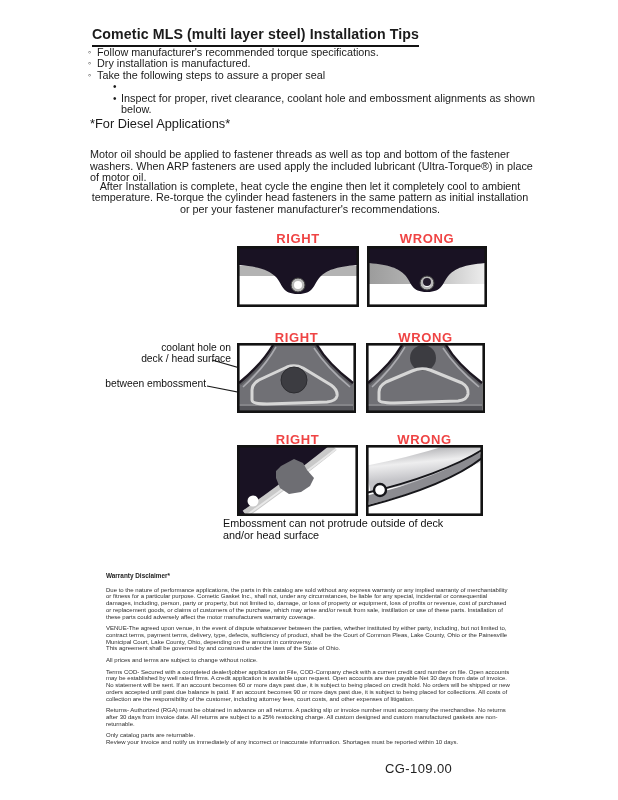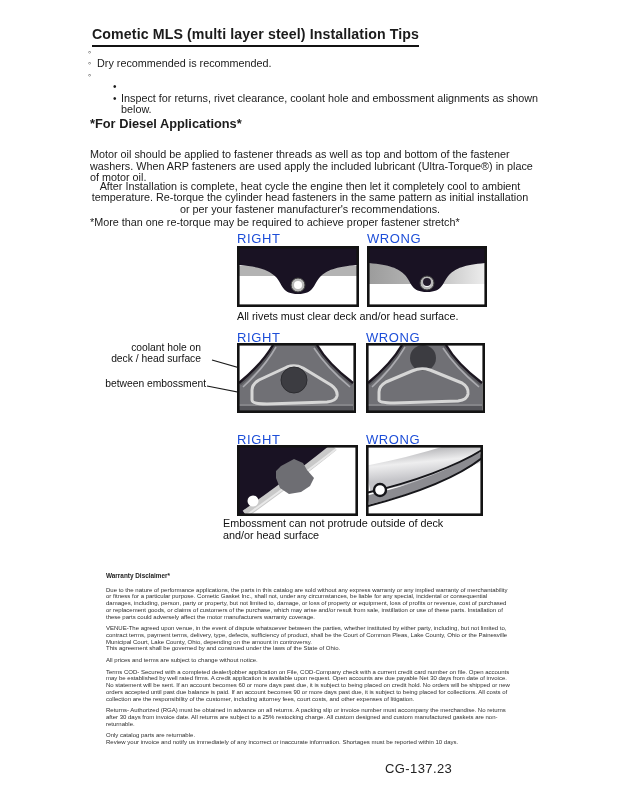--- a/index.html
+++ b/index.html
@@ -6,67 +6,68 @@
   .page{position:relative;width:618px;height:800px;background:#ffffff;overflow:hidden;
         font-family:"Liberation Sans",sans-serif;color:#1b1b1b;}
   .abs{position:absolute;}
   .title{left:92px;top:26px;font-size:14.2px;font-weight:bold;
          border-bottom:2.4px solid #131313;padding-bottom:3px;letter-spacing:.1px;}
   .bullets{left:88px;top:47px;width:480px;font-size:10.8px;line-height:11.4px;}
   .b-row{display:flex;}
   .b-row .mk{width:9px;flex:0 0 9px;font-size:9px;line-height:11.4px;}
   .b-sub{padding-left:25px;}
   .b-sub .mk{width:8px;flex:0 0 8px;font-size:10px;}
-  .diesel-h{left:90px;top:116px;font-size:12.8px;font-weight:bold;}
+  .diesel-h{left:90px;top:116px;font-size:12.8px;font-weight:normal;}
   .para{left:90px;font-size:10.8px;line-height:11.6px;margin-top:16px;}
   .p1{top:133px;width:452px;}
   .p2{top:164.5px;width:440px;text-align:center;}
   .p3{top:201px;width:452px;}
-  .fig-label{font-size:13px;font-weight:400;letter-spacing:.6px;color:#1d4ed8;}
+  .fig-label{font-size:13px;font-weight:700;letter-spacing:.6px;text-align:center;color:#ef4444;}
   .fig-box{line-height:0;}
   .caption{font-size:10.8px;line-height:11.5px;color:#111;}
   .pre{white-space:pre-line;}
   .ann{font-size:10.3px;line-height:10.8px;text-align:right;color:#111;}
   .warranty{left:106px;top:573px;width:407px;font-size:6px;line-height:6.7px;color:#2e2e2e;}
   .warranty h3{font-size:6.4px;margin:0 0 7px 0;font-weight:bold;color:#222;}
   .warranty p{margin:0 0 5px 0;}
   .footer-code{left:385px;top:761px;font-size:13px;letter-spacing:.4px;color:#222;}
   svg{display:block;}
 </style>
 </head>
 <body>
 
 <div class="page">
 
   <div class="abs title">Cometic MLS (multi layer steel) Installation Tips</div>
 
   <div class="abs bullets">
     <div class="b-row">
       <span class="mk">◦</span>
+      <span>Follow manufacturer's recommended torque specifications.</span>
     </div>
     <div class="b-row">
       <span class="mk">◦</span>
-      <span>Dry recommended is recommended.</span>
+      <span>Dry installation is manufactured.</span>
     </div>
     <div class="b-row">
       <span class="mk">◦</span>
+      <span>Take the following steps to assure a proper seal</span>
     </div>
     <div class="b-row b-sub">
       <span class="mk">•</span>
     </div>
     <div class="b-row b-sub">
       <span class="mk">•</span>
-      <span>Inspect for returns, rivet clearance, coolant hole and embossment alignments as shown below.</span>
+      <span>Inspect for proper, rivet clearance, coolant hole and embossment alignments as shown below.</span>
     </div>
   </div>
 
   <div class="abs diesel-h">*For Diesel Applications*</div>
   <div class="abs para p1">Motor oil should be applied to fastener threads as well as top and bottom of the fastener washers. When ARP fasteners are used apply the included lubricant (Ultra-Torque®) in place of motor oil.</div>
   <div class="abs para p2">After Installation is complete, heat cycle the engine then let it completely cool to ambient temperature. Re-torque the cylinder head fasteners in the same pattern as initial installation or per your fastener manufacturer's recommendations.</div>
-  <div class="abs para p3">*More than one re-torque may be required to achieve proper fastener stretch*</div>
 
   <div class="abs fig-label" style="left:237px;top:231px;width:122px;">RIGHT</div>
   <div class="abs fig-label" style="left:367px;top:231px;width:120px;">WRONG</div>
 
   <div class="abs fig-box" style="left:237px;top:246px;">
     <svg width="122" height="61" viewBox="0 0 122 61">
       <rect x="0" y="0" width="122" height="61" fill="#ffffff"></rect>
       <rect x="2" y="20" width="118" height="10" fill="#b3b3b3"></rect>
       <rect x="2" y="30" width="118" height="29" fill="#ffffff"></rect>
       <path d="M2,2 L120,2 L120,19 C98,21 90,24 83,31 C76,39 77,48 61,48 C45,48 46,39 39,31 C32,24 24,21 2,19 Z" fill="#191223"></path>
@@ -89,26 +90,25 @@
       <rect x="2" y="17" width="116" height="21" fill="url(#g-deck-w)"></rect>
       <rect x="2" y="38" width="116" height="21" fill="#ffffff"></rect>
       <path d="M2,2 L118,2 L118,17 C97,19 89,22 82,29 C75,37 76,46 60,46 C44,46 45,37 38,29 C31,22 23,19 2,17 Z" fill="#191223"></path>
       <circle cx="60" cy="37" r="7" fill="#b9b9b9" stroke="#3a3a3a" stroke-width="1"></circle>
       <circle cx="60" cy="37" r="4" fill="#ffffff"></circle>
       <circle cx="60" cy="36" r="4" fill="#241c2c"></circle>
       <rect x="1.3" y="1.3" width="117.4" height="58.4" fill="none" stroke="#131313" stroke-width="2.6"></rect>
     </svg>
   </div>
 
-  <div class="abs caption" style="left:237px;top:311px;width:300px;">All rivets must clear deck and/or head surface.</div>
 
   <div class="abs fig-label" style="left:237px;top:330px;width:119px;">RIGHT</div>
   <div class="abs fig-label" style="left:366px;top:330px;width:119px;">WRONG</div>
 
-  <div class="abs ann pre" style="right:417px;top:343px;">coolant hole on
+  <div class="abs ann pre" style="right:387px;top:343px;">coolant hole on
 deck / head surface</div>
   <div class="abs ann" style="right:412px;top:379px;">between embossment</div>
 
   <svg class="abs" style="left:110px;top:340px;pointer-events:none;" width="260" height="80" viewBox="0 0 260 80">
     <line x1="102" y1="20" x2="186" y2="44" stroke="#1a1a1a" stroke-width="1.2"></line>
     <line x1="97" y1="46" x2="153" y2="57" stroke="#1a1a1a" stroke-width="1.2"></line>
   </svg>
 
   <div class="abs fig-box" style="left:237px;top:343px;">
     <svg width="119" height="70" viewBox="0 0 119 70">
@@ -203,15 +203,15 @@
     <p class="pre">Due to the nature of performance applications, the parts in this catalog are sold without any express warranty or any implied warranty of merchantability or fitness for a particular purpose.  Cometic Gasket Inc., shall not, under any circumstances, be liable for any special, incidental or consequential damages, including, person, party or property, but not limited to, damage, or loss of property or equipment, loss of profits or revenue, cost of purchased or replacement goods, or claims of customers of the purchase, which may arise and/or result from sale, instillation or use of these parts.  Installation of these parts could adversely affect the motor manufacturers warranty coverage.</p>
     <p class="pre">VENUE-The agreed upon venue, in the event of dispute whatsoever between the parties, whether instituted by either party, including, but not limited to, contract terms, payment terms, delivery, type, defects, sufficiency of product, shall be the Court of Common Pleas, Lake County, Ohio or the Painesville Municipal Court, Lake County, Ohio, depending on the amount in controversy.
 This agreement shall be governed by and construed under the laws of the State of Ohio.</p>
     <p class="pre">All prices and terms are subject to change without notice.</p>
     <p class="pre">Terms COD- Secured with a completed dealer/jobber application on File, COD-Company check with a current credit card number on file.  Open accounts may be established by well rated firms.  A credit application is available upon request.  Open accounts are due payable Net 30 days from date of invoice.  No statement will be sent.  If an account becomes 60 or more days past due, it is subject to being placed on credit hold.  No orders will be shipped or new orders accepted until past due balance is paid.  If an account becomes 90 or more days past due, it is subject to being placed for collections.  All costs of collection are the responsibility of the customer, including attorney fees, court costs, and other expenses of litigation.</p>
     <p class="pre">Returns- Authorized (RGA) must be obtained in advance on all returns.  A packing slip or invoice number must accompany the merchandise.  No returns after 30 days from invoice date.  All returns are subject to a 25% restocking charge.  All custom designed and custom manufactured gaskets are non-returnable.</p>
     <p class="pre">Only catalog parts are returnable.
 Review your invoice and notify us immediately of any incorrect or inaccurate information.  Shortages must be reported within 10 days.</p>
   </div>
 
-  <div class="abs footer-code">CG-137.23</div>
+  <div class="abs footer-code">CG-109.00</div>
 
 </div>
 
 </body></html>

